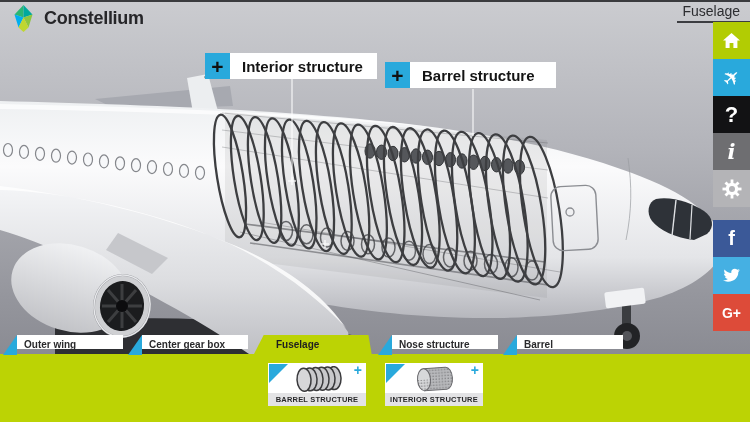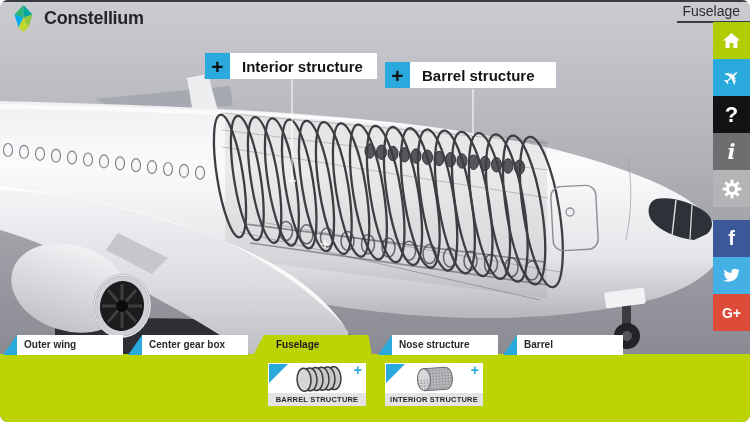--- a/index.html
+++ b/index.html
@@ -1,19 +1,19 @@
 <!DOCTYPE html>
 <html><head>
 <meta charset="utf-8">
 <style>
   * { margin:0; padding:0; box-sizing:border-box; }
   html,body { width:750px; height:422px; overflow:hidden; }
   body { font-family:"Liberation Sans", sans-serif; }
   .stage { position:relative; width:750px; height:422px; overflow:hidden;
-           background:linear-gradient(180deg,#cbccd0 0%,#b3b4ba 35%,#95969d 70%,#7e7f87 100%);border-radius:8px; }
+           background:linear-gradient(180deg,#cbccd0 0%,#b3b4ba 35%,#95969d 70%,#7e7f87 100%); }
   .topstrip { position:absolute; top:0; left:0; width:750px; height:2px; background:#3a3b3e; z-index:4; }
 
   svg.scene { position:absolute; top:0; left:0; z-index:1; }
 
   
   .logo { position:absolute; top:5px; left:10px; display:flex; align-items:center; gap:7px; z-index:6; }
   .logo-text { font-size:18px; font-weight:700; color:#262629; letter-spacing:-0.3px; }
 
   
   .section-label { position:absolute; top:3px; right:10px; font-size:14px; color:#2c2d30; z-index:6; }
@@ -46,21 +46,21 @@
   .callout-label { height:26px; background:#fff; color:#141414; font-size:15px; font-weight:700;
                    display:flex; align-items:center; padding-left:12px; }
   .callout-1 .callout-label { width:147px; }
   .callout-2 .callout-label { width:146px; }
 
   
   .tabbar { position:absolute; top:335px; left:0; width:750px; height:20px; z-index:8; }
   .tab-slot { position:absolute; top:0; height:20px; display:flex; }
   .tab-tri { width:14px; height:20px; background:#29a9dc;
              clip-path:polygon(0 100%, 100% 0, 100% 100%); }
-  .tab-box { width:106px; height:20px; background:#fff; color:#2a2a2c; font-size:10px;
+  .tab-box { width:106px; height:14px; background:#fff; color:#2a2a2c; font-size:10px;
              font-weight:700; line-height:20px; padding-left:7px; white-space:nowrap;
              overflow:hidden; cursor:pointer; }
   .tab-active { position:absolute; top:0; left:253px; width:119px; height:21px; background:#bcd304;
                 clip-path:polygon(9% 0, 97% 0, 100% 100%, 0 100%); color:#1e1e20; font-size:10px;
                 font-weight:700; line-height:20px; padding-left:23px; cursor:pointer; }
 
   
   .footer { position:absolute; top:354px; left:0; width:750px; height:68px; background:#bcd304; z-index:7; }
   .comp-card { position:absolute; top:9px; width:98px; height:43px; background:#fff; cursor:pointer; }
   .card-1 { left:268px; } .card-2 { left:385px; }

